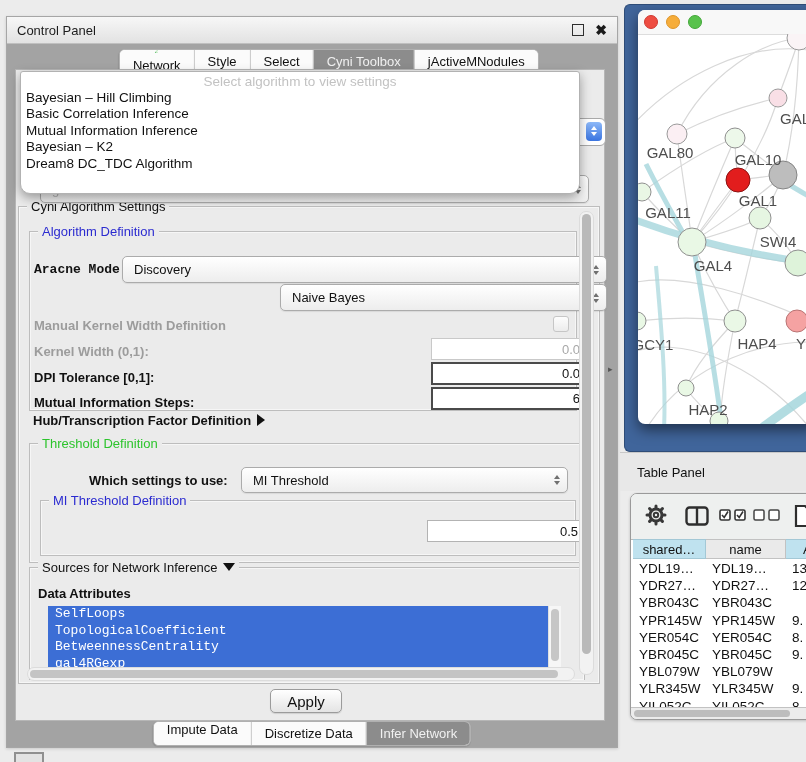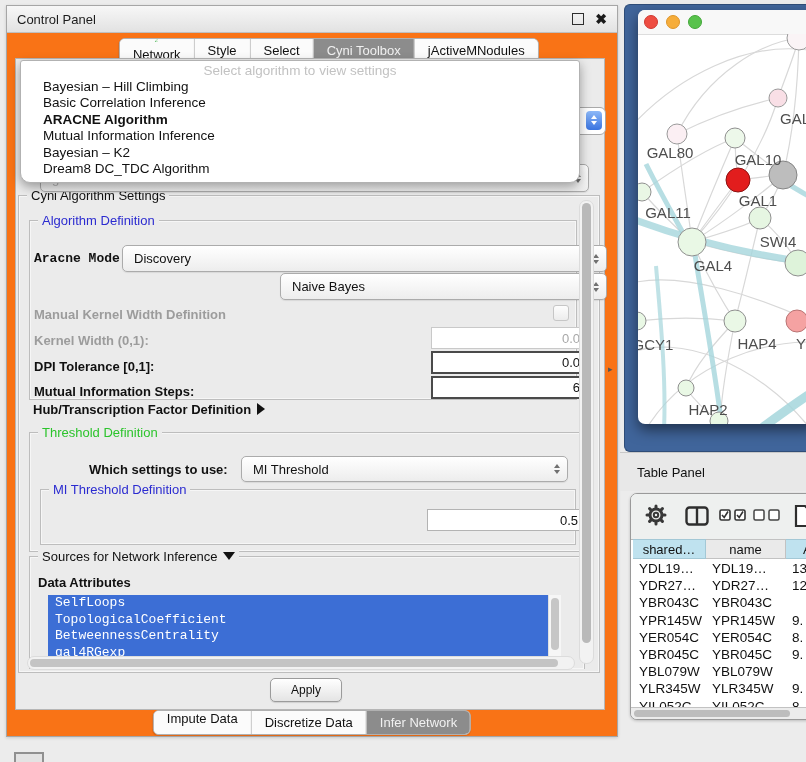--- a/index.html
+++ b/index.html
@@ -1,19 +1,19 @@
 <!DOCTYPE html>
 <html><head>
 <meta charset="utf-8">
 <style>
   html,body{margin:0;padding:0;}
   .screen{position:relative;width:806px;height:762px;overflow:hidden;background:#ececec;
           font-family:"Liberation Sans",sans-serif;font-size:13px;color:#111;}
   
-  .cpanel{position:absolute;left:6px;top:5px;width:610px;height:730px;background:#f97316;
+  .cpanel{position:absolute;left:6px;top:16px;width:610px;height:730px;background:#a3a3a3;
           border:1px solid #a6a6a6;box-shadow:0 1px 3px rgba(0,0,0,.15);}
   .titlebar{position:absolute;left:0;top:0;right:0;height:26px;
             background:linear-gradient(#f7f7f7,#e2e2e2);border-bottom:1px solid #bfbfbf;
             display:flex;align-items:center;padding:0 10px;}
   .titlebar .t{font-size:13px;color:#1c1c1c;}
   .winbtns{margin-left:auto;display:flex;align-items:center;gap:11px;}
   .floatbox{width:10px;height:10px;border:1.6px solid #2e2e2e;display:inline-block;}
   .closex{font-weight:bold;font-size:14px;color:#1a1a1a;line-height:1;}
   .tabstrip{position:absolute;display:flex;height:23px;border:1px solid #b0b0b0;border-radius:6px;
             overflow:hidden;background:#fbfbfb;box-shadow:0 1px 1px rgba(0,0,0,.1);}
@@ -40,21 +40,21 @@
   .bluespin{position:absolute;right:3px;top:2.5px;width:16px;height:19px;border-radius:4px;
             background:linear-gradient(#8db9f8,#3a74e0);display:flex;flex-direction:column;
             align-items:center;justify-content:center;gap:2px;}
   .bluespin i{display:block;width:0;height:0;border-left:3px solid transparent;border-right:3px solid transparent;}
   .bluespin .up{border-bottom:4px solid #fff;}
   .bluespin .dn{border-top:4px solid #fff;}
   .popup{position:absolute;left:4px;top:1px;width:558px;height:119px;background:#fff;
          border:1px solid #b2b2b2;border-radius:3px 3px 10px 10px;z-index:30;
          box-shadow:0 4px 11px rgba(0,0,0,.35);padding-top:2px;overflow:hidden;}
   .popup .ph{text-align:center;color:#c2c2c2;font-size:13.5px;height:16px;line-height:16px;}
-  .option{font-size:13.5px;height:16.4px;line-height:16.4px;padding-left:22px;white-space:nowrap;}
+  .option{font-size:13.5px;height:16.4px;line-height:16.4px;padding-left:5px;white-space:nowrap;}
   .option.bold{font-weight:bold;}
   
   .gbox{position:absolute;border:1px solid #bdbdbd;box-shadow:inset 0 0 0 1px rgba(255,255,255,.55);}
   .gtitle{position:absolute;top:-8px;left:8px;background:#ebebeb;padding:0 4px;font-size:13px;
           white-space:nowrap;}
   .blue{color:#2b2bd0;} .green{color:#2cc42c;}
   .lbl{position:absolute;font-weight:bold;font-size:13px;white-space:nowrap;}
   .lbl.dis{color:#9c9c9c;}
   .field{position:absolute;background:#fff;border:1px solid #b3b3b3;display:flex;align-items:center;
          justify-content:flex-end;padding:0 8px;font-size:13px;}
@@ -68,21 +68,21 @@
          border-right:6px solid transparent;border-top:8px solid #111;vertical-align:1px;margin-left:5px;}
   .attrlist{position:absolute;overflow:hidden;background:#fff;font-family:Liberation Mono, monospace;}
   .attr{height:16.5px;line-height:16.5px;background:#3c6ed5;color:#fff;font-size:13px;padding-left:7px;}
   .lscroll{position:absolute;width:12px;background:#f6f6f6;border-left:1px solid #e0e0e0;}
   .lthumb{position:absolute;left:2px;width:8px;border-radius:4px;background:#c6c6c6;}
   .vscroll{position:absolute;width:13px;background:#f2f2f2;border:1px solid #dcdcdc;border-radius:7px;}
   .vthumb{position:absolute;left:1.5px;width:9px;border-radius:5px;background:#b9b9b9;}
   .hscroll{position:absolute;height:12px;background:#f2f2f2;border:1px solid #dcdcdc;border-radius:7px;}
   .hthumb{position:absolute;top:1.5px;height:8px;border-radius:5px;background:#c4c4c4;}
   .btn{position:absolute;border:1px solid #9b9b9b;border-radius:5px;background:linear-gradient(#ffffff,#e4e4e4);
-       display:flex;align-items:center;justify-content:center;font-size:12px;box-shadow:0 1px 1px rgba(0,0,0,.12);}
+       display:flex;align-items:center;justify-content:center;font-size:15px;box-shadow:0 1px 1px rgba(0,0,0,.12);}
   
   .desktop{position:absolute;left:624px;top:4px;width:182px;height:446px;background:#40659b;
            border:1px solid #2f4d78;border-right:none;border-radius:6px 0 0 6px;}
   .netwin{position:absolute;left:638px;top:10px;width:178px;height:414px;background:#fff;
           border-radius:7px;box-shadow:0 6px 14px rgba(0,0,0,.5);overflow:hidden;}
   .netbar{position:absolute;left:0;top:0;right:0;height:24px;background:#f8f8f8;
           border-bottom:1px solid #ddd;display:flex;align-items:center;gap:8px;padding-left:6px;}
   .tl{width:12px;height:12px;border-radius:50%;display:inline-block;}
   .netcanvas{position:absolute;left:0;top:24px;width:200px;height:390px;}
   .nlabel{font-family:"Liberation Sans",sans-serif;font-size:15px;fill:#4e4e4e;}
@@ -157,21 +157,20 @@
             <i class="up"></i>
             <i class="dn"></i>
           </span>
       </div>
 
       <div class="popup">
         <div class="ph">Select algorithm to view settings</div>
         <div>
             <div class="option">Bayesian – Hill Climbing</div>
             <div class="option">Basic Correlation Inference</div>
-            <div class="option bold">ARACNE Algorithm</div>
             <div class="option">Mutual Information Inference</div>
             <div class="option">Bayesian – K2</div>
             <div class="option">Dream8 DC_TDC Algorithm</div>
           </div>
       </div>
 
       <div class="gbox" style="left:2px;top:136px;width:580px;height:476px;">
         <span class="gtitle">Cyni Algorithm Settings</span>
 
         <div class="gbox" style="left:10px;top:24px;width:546px;height:178px;">

